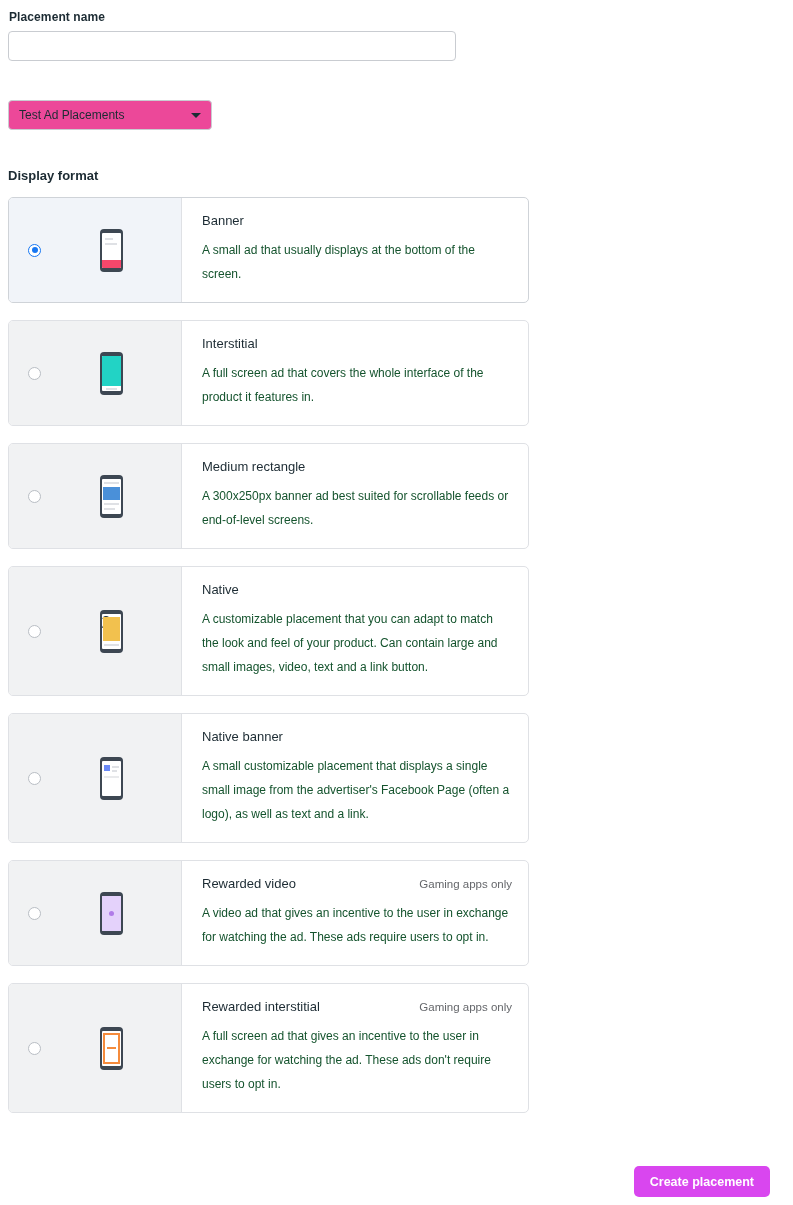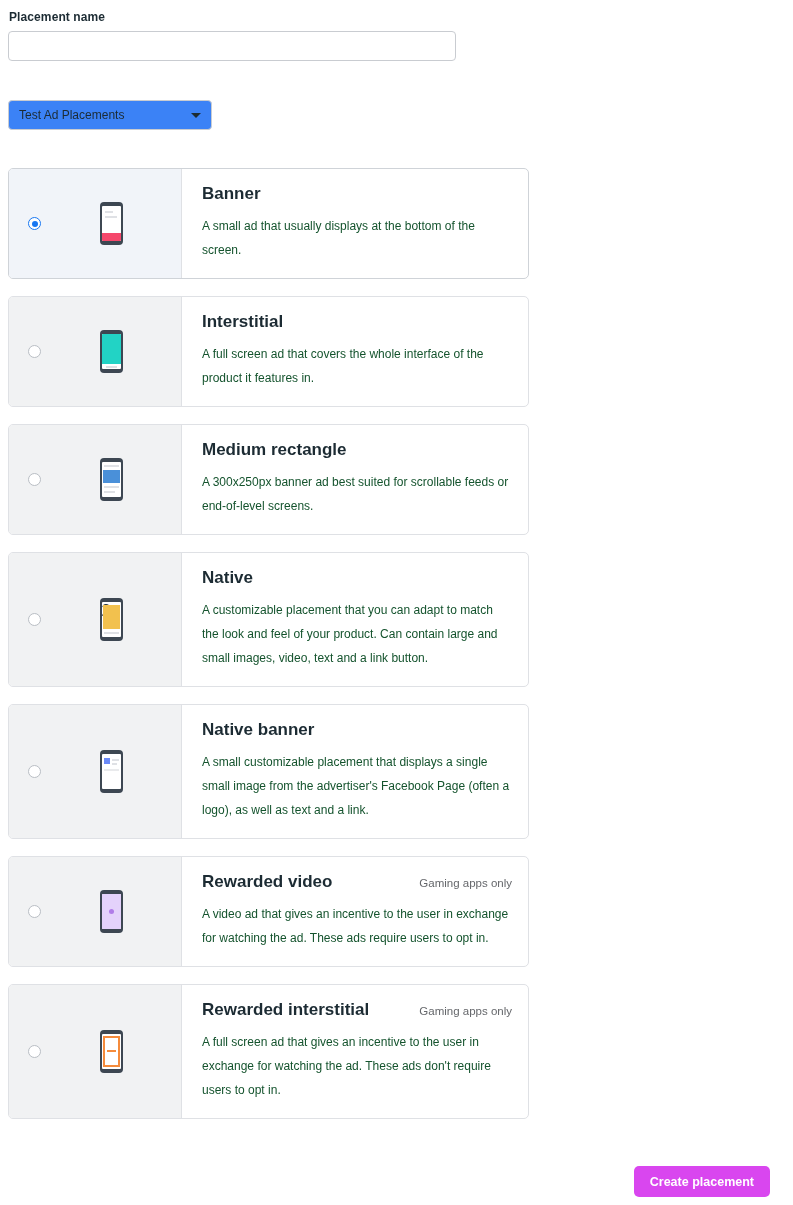--- a/index.html
+++ b/index.html
@@ -61,21 +61,21 @@
     position: relative;
     width: 204px;
     margin-top: 8px;
   }
   .select-box {
     width: 204px;
     height: 30px;
     box-sizing: border-box;
     border: 1px solid #c9ccd1;
     border-radius: 4px;
-    background: #3b82f6;
+    background: #ec4899;
     font-size: 12px;
     color: #1c2b33;
     display: flex;
     align-items: center;
     padding: 0 10px;
     cursor: pointer;
   }
   .select-caret {
     position: absolute;
     right: 11px;
@@ -165,22 +165,22 @@
     flex: 1;
     padding: 15px 16px 16px 20px;
     box-sizing: border-box;
   }
   .opt-title-row {
     display: flex;
     align-items: baseline;
     justify-content: space-between;
   }
   .opt-title {
-    font-size: 17px;
-    font-weight: bold;
+    font-size: 13px;
+    font-weight: normal;
     color: #1c2b33;
   }
   .opt-tag {
     font-size: 11.5px;
     color: #65676b;
     white-space: nowrap;
   }
   .opt-desc {
     margin-top: 10px;
     font-size: 12px;
@@ -221,20 +221,21 @@
   <div class="ad-space-block">
     <div class="select-wrap">
       <div class="select-box">
         <span>Test Ad Placements</span>
       </div>
       <span class="select-caret"></span>
     </div>
   </div>
 
   <div class="display-format-block">
+    <div class="section-heading">Display format</div>
 
     <div class="options">
 
       <div class="option-card selected">
         <div class="opt-left">
           <span class="radio checked"></span>
           <span class="phone-wrap">
             <span class="phone">
               <span class="screen">
                 <span style="position:absolute;left:0;right:0;bottom:0;height:8px;background:#f5476b;"></span>

